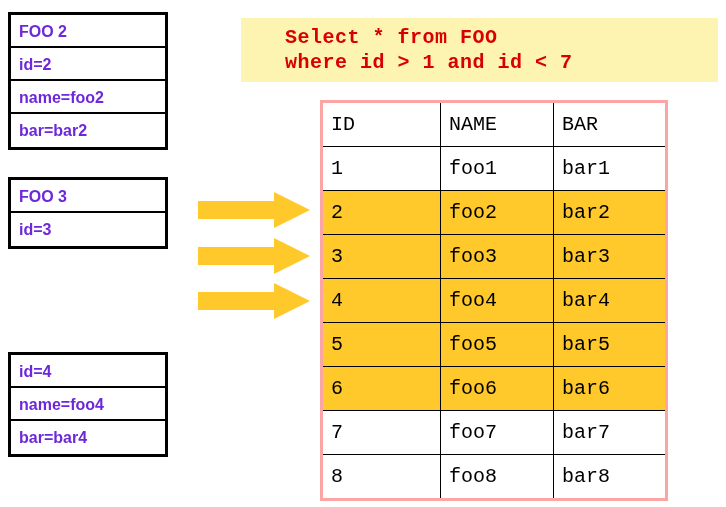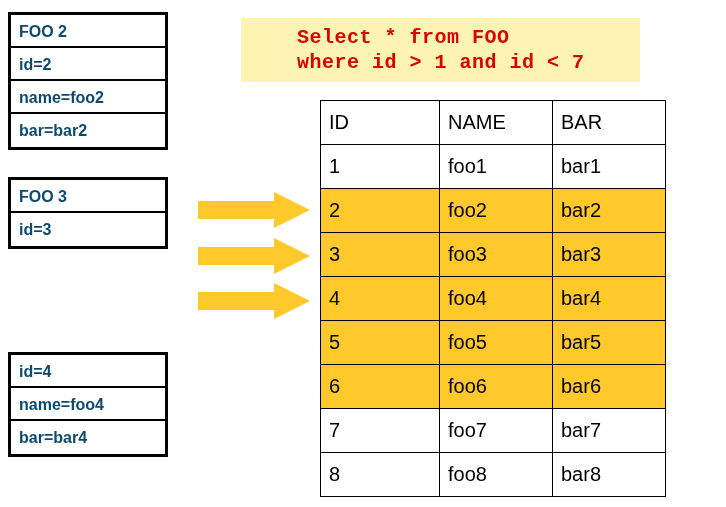--- a/index.html
+++ b/index.html
@@ -28,21 +28,21 @@
   #foo-box-1 { top: 177px; }
   #foo-box-2 { top: 352px; }
 
   .foo-row {
     height: 33px;
     line-height: 33px;
     border-bottom: 2px solid #000000;
     padding-left: 8px;
     font-size: 16px;
     font-weight: bold;
-    color: #0c4a6e;
+    color: #6d28d9;
     white-space: nowrap;
     box-sizing: border-box;
   }
   .foo-row:last-child { border-bottom: none; }
 
   
   .arrow {
     position: absolute;
     left: 198px;
     width: 112px;
@@ -51,47 +51,48 @@
   #arrow-0 { top: 192px; }
   #arrow-1 { top: 238px; }
   #arrow-2 { top: 283px; }
   .arrow svg { display: block; width: 112px; height: 36px; }
 
   
   #sql-box {
     position: absolute;
     left: 241px;
     top: 18px;
-    width: 399px;
+    width: 477px;
     height: 64px;
     background: #fcf4b0;
     box-sizing: border-box;
-    padding: 7px 0 0 56px;
+    padding: 7px 0 0 44px;
   }
   .sql-line {
     font-family: "Liberation Mono", "DejaVu Sans Mono", monospace;
     font-weight: bold;
     font-size: 20px;
     line-height: 25px;
     color: #d90000;
     white-space: pre;
     letter-spacing: 0.5px;
   }
 
   
   #result-table {
     position: absolute;
     left: 320px;
     top: 100px;
     width: 345px;
-    border: 1px solid #fca5a5;
+    border: 3px solid #fca5a5;
     border-collapse: collapse;
     background: #ffffff;
     box-sizing: border-box;
     table-layout: fixed;
+    font-family: Liberation Mono, monospace;
   }
   #result-table td {
     border: 1px solid #000000;
     height: 43px;
     padding: 0 0 0 8px;
     font-size: 20px;
     color: #000000;
     font-weight: normal;
     vertical-align: middle;
     white-space: nowrap;

